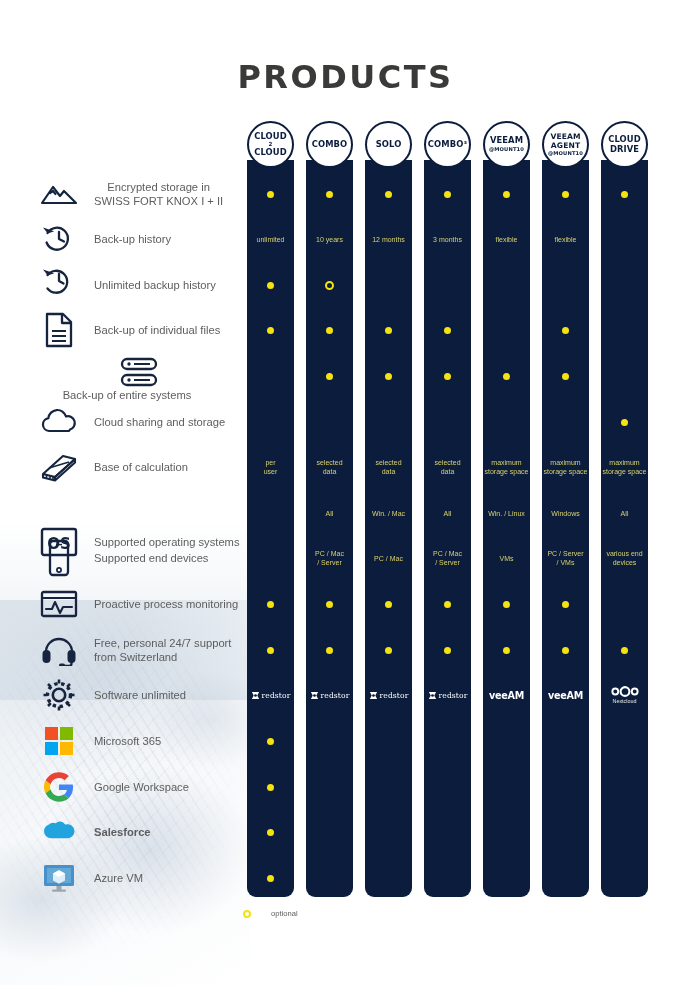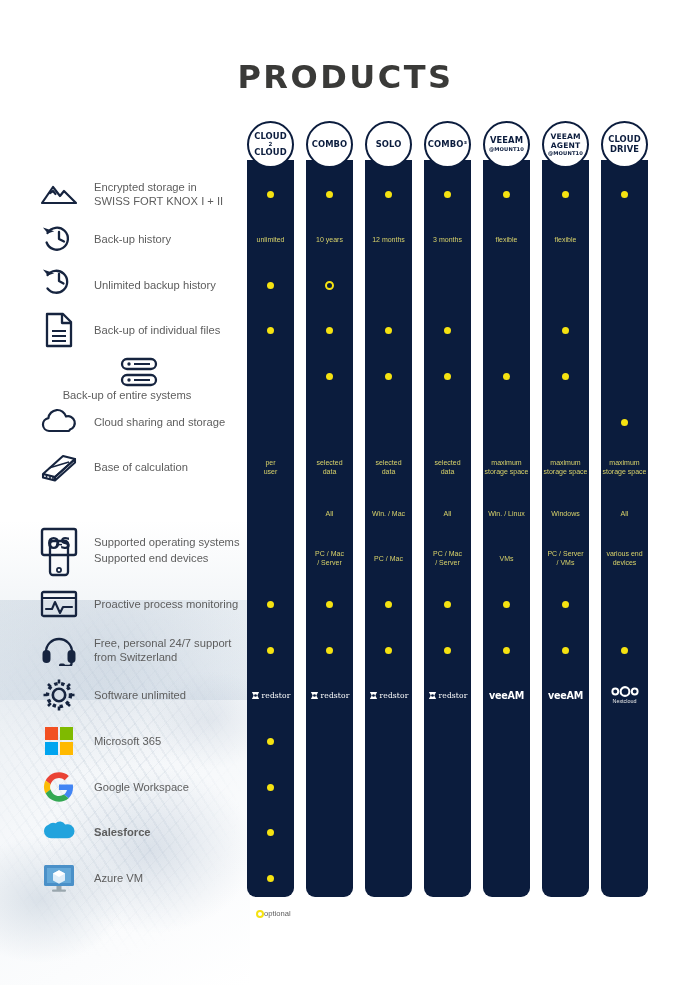--- a/index.html
+++ b/index.html
@@ -84,21 +84,21 @@
   
   .redstor{ display:flex; align-items:center; gap:2px; color:#fff; }
   .redstor .rs-mark{ width:9px; height:9px; position:relative; }
   .redstor .rs-txt{ font-size:7.6px; font-family:"DejaVu Serif", serif; letter-spacing:.1px; }
   .veeam{ color:#fff; font-size:9.6px; font-weight:bold; letter-spacing:-.2px;
           font-family:"DejaVu Sans", sans-serif; }
   .nextcloud{ display:flex; flex-direction:column; align-items:center; }
   .nextcloud .nc-txt{ font-size:5.4px; color:#e9e9e9; margin-top:1px; }
 
   
-  #legend{ position:absolute; left:256px; top:909px; display:flex; align-items:center; gap:0; }
+  #legend{ position:absolute; left:243px; top:909px; display:flex; align-items:center; gap:20px; }
   #legend .ring{ width:8px; height:8px; border-width:2.4px; }
   #legend .ltxt{ font-size:7.6px; color:#5d5d5d; }
 
   svg{ display:block; }
 </style>
 </head>
 <body>
 
 <div id="mountain-bg2"></div>
 <div id="mountain-bg"></div>
@@ -107,21 +107,21 @@
 
 <div id="board">
   <div id="features">
       <div class="frow" style="top: 174px; height: 40px;">
         <div class="ficon">
           <svg width="40" height="30" viewBox="0 0 40 30" fill="none" stroke="#16243f" stroke-width="2.2" stroke-linecap="round" stroke-linejoin="round">
             <path d="M3 24 L14 8 L21 17 L25 12 L37 24 Z" fill="none"></path>
                 <path d="M11 14 l3 -2 l2.5 3"></path>
           </svg>
         </div>
-        <div class="flabel" style="white-space: pre-line;">Encrypted storage in
+        <div class="flabel" style="white-space: pre-line; text-align: center;">Encrypted storage in
 SWISS FORT KNOX I + II</div>
       </div>
       <div class="frow" style="top: 219px; height: 40px;">
         <div class="ficon">
           <svg width="40" height="34" viewBox="0 0 40 34" fill="none" stroke="#16243f" stroke-width="2.3" stroke-linecap="round" stroke-linejoin="round">
               <path d="M8.5 11 A11 11 0 1 1 7.6 20.5"></path>
               <path d="M4 5.5 L8.8 11.4 L15.2 9.2 Z" fill="#16243f" stroke="none"></path>
               <path d="M20 10 L20 17 L25 19.5"></path>
           </svg>
         </div>

